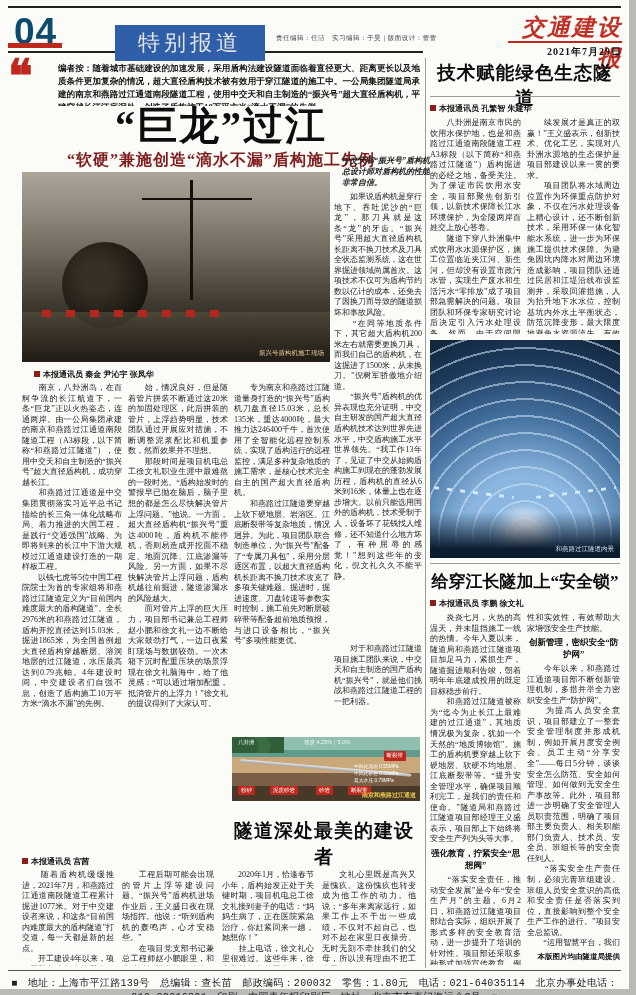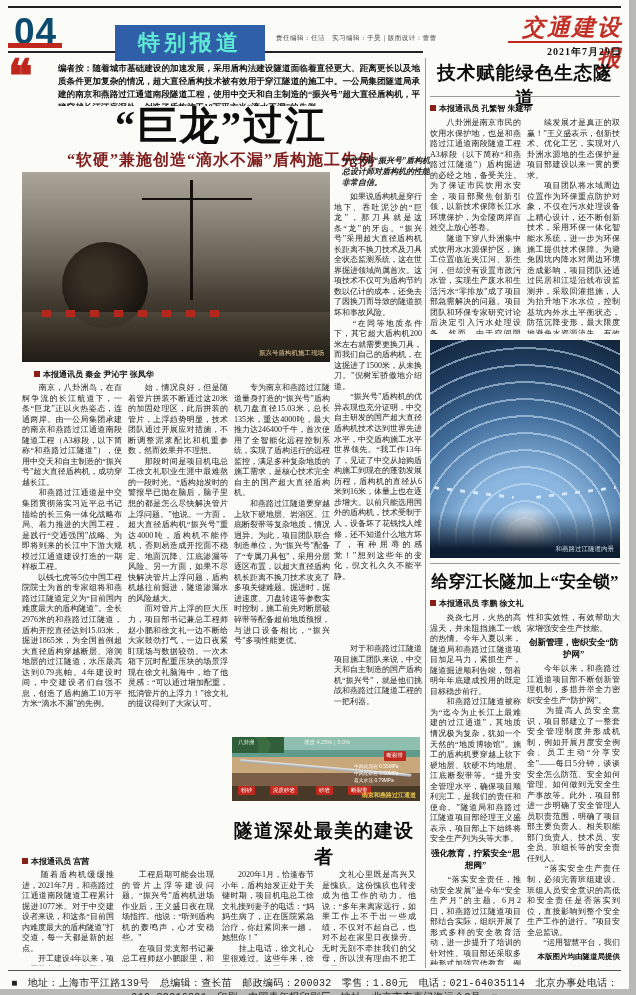--- a/index.html
+++ b/index.html
@@ -6,21 +6,21 @@
   html,body{margin:0;padding:0;}
   body{background:#b9b9b6;font-family:"Liberation Serif","DejaVu Serif",serif;}
   .page{position:relative;width:636px;height:995px;background:#b9b9b6;overflow:hidden;}
   .paper{position:absolute;left:0;top:0;width:629px;height:989px;background:#fbfbf8;}
   .abs{position:absolute;}
   .rule{background:#222;}
   .vrule{background:#9a9a96;width:1px;}
   
   .pagenum{font-family:"Liberation Sans",sans-serif;font-weight:bold;font-size:37px;color:#0c4a6e;letter-spacing:1px;}
   .rednub{background:#c0281e;}
-  .secbox{background:#2e5fa8;color:#5eead4;display:flex;align-items:center;justify-content:center;font-weight:bold;font-size:22px;letter-spacing:4px;}
+  .secbox{background:#2e5fa8;color:#e5e5e5;display:flex;align-items:center;justify-content:center;font-weight:normal;font-size:22px;letter-spacing:4px;}
   .credits{font-family:"Liberation Sans",sans-serif;font-size:6.5px;color:#444;letter-spacing:0.5px;}
   .masthead{font-size:23px;font-weight:bold;font-style:italic;color:#c03026;letter-spacing:2px;text-align:right;}
   .mastdate{font-size:10px;font-weight:bold;color:#161616;text-align:right;letter-spacing:1px;}
   .mastline{background:#c0281e;height:2px;}
   
   .quote{color:#c0281e;font-size:46px;line-height:1;font-weight:bold;}
   .ednote{font-size:8.6px;line-height:1.5;color:#141414;text-align:justify;font-weight:bold;overflow:hidden;}
   
   .h-main{font-size:40px;font-weight:900;color:#0d0d0d;text-align:center;letter-spacing:2px;}
   .h-sub{font-size:16px;font-weight:bold;color:#7f1d1d;text-align:center;letter-spacing:1px;}

